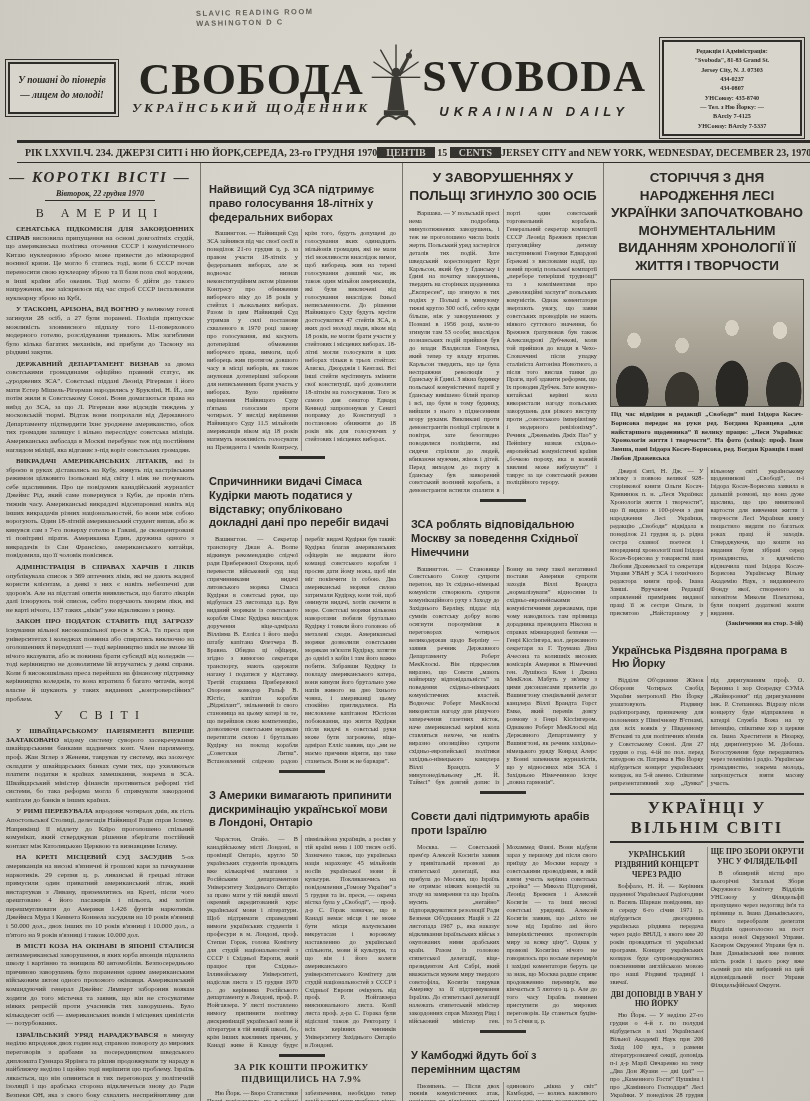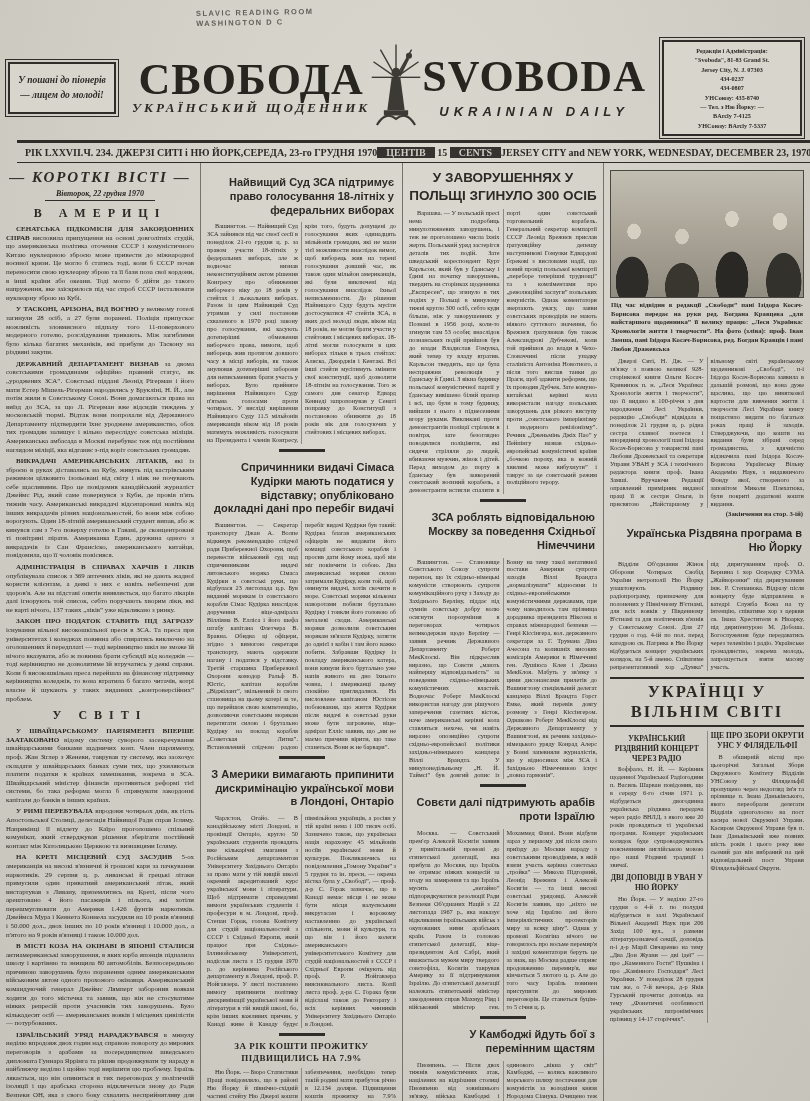--- a/index.html
+++ b/index.html
@@ -27,24 +27,24 @@
             padding:1px 8px;font-weight:bold;font-size:10px;white-space:nowrap;}
   .smudge{background:#35332f;color:#cfccc3;padding:0 9px;}
   
   .columns{position:absolute;top:163px;left:0;right:0;bottom:0;display:flex;}
   .col{box-sizing:border-box;padding:4px 6px;overflow:hidden;}
   .col+.col{border-left:1px solid #76736b;}
   .c1{width:200px;} .c2{width:202px;} .c3{width:201px;} .c4{width:207px;}
   .kv-head{font:bold italic 15px "Liberation Serif",serif;text-align:center;letter-spacing:2px;margin:2px 0 3px;}
   .kv-date{font:bold italic 8px "Liberation Serif",serif;text-align:center;margin:0 0 2px;}
   .rule{width:110px;border-top:1px solid #2f2d29;margin:2px auto 3px;}
-  .sec-head{font-weight:bold;font-size:12px;letter-spacing:7px;text-align:center;margin:5px 0 4px;}
+  .sec-head{font-weight:normal;font-size:12px;letter-spacing:7px;text-align:center;margin:5px 0 4px;}
   .sp{font-size:6.9px;line-height:1.24;text-align:justify;text-indent:10px;margin:0 0 3px;}
   .sp b{font-size:7px;}
-  .sh{font:bold 11px/1.25 "Liberation Sans",sans-serif;text-align:right;margin:9px 2px 5px;}
+  .sh{font:bold 11px/1.25 "Liberation Sans",sans-serif;text-align:left;margin:16px 2px 5px;}
   .sh-lg{font:bold 13.5px/1.3 "Liberation Sans",sans-serif;text-align:center;margin:2px 0 5px;}
   .sh-sm{font:bold 9px/1.3 "Liberation Serif",serif;text-align:center;margin:4px 6px 4px;letter-spacing:.5px;}
   .b2{column-count:2;column-gap:7px;column-rule:1px solid #8d8a81;font-size:6.3px;line-height:1.26;
       text-align:justify;text-indent:8px;margin-bottom:2px;}
   .sep{width:46px;height:3px;background:#2f2d29;margin:5px auto;}
   
   .photo{height:126px;margin:3px 0 3px;border:1px solid #4a4842;
     background:
       radial-gradient(ellipse 11px 13px at 12% 48%, #d6d0c2 0 60%, rgba(0,0,0,0) 62%),
       radial-gradient(ellipse 26px 40px at 11% 88%, #2e2c29 0 62%, rgba(0,0,0,0) 64%),
@@ -208,20 +208,21 @@
           <div>
             <h2 class="sh">У Камбоджі йдуть бої з перемінним щастям</h2>
             <div class="b2">Пномпень. — Після двох тижнів комуністичних атак, націлених на відрізання столиці Пномпеню від зовнішнього зв'язку, війська Камбоджі і Південного В'єтнаму перейшли до протинаступу. Вони стараються очистити від ворога шлях від Пномпеню до єдиного морського порту Компонг Сом, колишнього Сіануквіль, як одинокого „вікна у світ” Камбоджі, — колись важливого морського шляху постачання для комуністів за володіння князя Нородома Сіанука. Очищено теж шлях на північний схід від Пномпеню до міста Компонг Чам. Уряд Камбоджі викликав на допомогу собі південно-в'єтнамські війська під командуванням ген. До Као Трі.</div>
 
           </div>
         </div>
     </div>
 
     <div class="col c4">
       <div>
+        <h1 class="sh-lg">СТОРІЧЧЯ З ДНЯ НАРОДЖЕННЯ ЛЕСІ УКРАЇНКИ ЗАПОЧАТКОВАНО МОНУМЕНТАЛЬНИМ ВИДАННЯМ ХРОНОЛОГІЇ ЇЇ ЖИТТЯ І ТВОРЧОСТИ</h1>
         <div class="photo"></div>
         <div class="caption">Під час відвідин в редакції „Свободи” пані Ізідора Косач-Борисова передає на руки ред. Богдана Кравцева „для найстаршого щоденника” її велику працю: „Леся Українка: Хронологія життя і творчости”. На фото (зліва): проф. Іван Замша, пані Ізідора Косач-Борисова, ред. Богдан Кравців і пані Любов Дражевська</div>
         <div class="b2">Джерзі Ситі, Н. Дж. — У зв'язку з появою великої 928-сторінкової книги Ольги Косач-Кривинюк п. н. „Леся Українка: Хронологія життя і творчости”, що її видано в 100-річчя з дня народження Лесі Українки, редакцію „Свободи” відвідала в понеділок 21 грудня ц. р. рідна сестра славної поетеси і впорядниці хронології пані Ізідора Косач-Борисова у товаристві пані Любови Дражевської та секретаря Управи УВАН у ЗСА і технічного редактора книги проф. Івана Замші. Вручаючи Редакції оправлений примірник виданої праці її ж сестри Ольги, із присвятою „Найстаршому у вільному світі українському щоденникові „Свободі”, п-і Ізідора Косач-Борисова заявила в дальшій розмові, що вона дуже щаслива, що цю виняткової вартости для вивчення життя і творчости Лесі Українки книгу пощастило видати по багатьох роках праці й заходів. Стверджуючи, що кошти на видання були зібрані серед громадянства, з вдячністю відзначила пані Ізідора Косач-Борисова Українську Вільну Академію Наук, з видавничого Фонду якої, створеного за заповітом Миколи Плехатюка, були покриті додаткові кошти видання.</div>
         <div class="caption" style="text-align:right;">(Закінчення на стор. 3-ій)</div>
       </div>
       <div>
         <h2 class="sh">Українська Різдвяна програма в Ню Йорку</h2>
         <div class="b2">Відділи Об'єднання Жінок Оборони Чотирьох Свобід України метрополії Ню Йорку улаштовують Різдвяну радіопрограму, призначену для полонених у Північному В'єтнамі, для всіх вояків у Південному В'єтнамі та для політичних в'язнів у Совєтському Союзі. Для 27 грудня о год. 4-ій по пол. перед катедрою св. Патрика в Ню Йорку відбудеться концерт українських колядок, на 5-й авеню. Співатиме репрезентативний хор „Думка” під диригуванням проф. О. Бернина і хор Осередку СУМА „Жайворонки” під диригуванням інж. Р. Степанюка. Відразу після концерту буде відправлена в катедрі Служба Божа на ту інтенцію, співатиме хор з церкви св. Івана Хрестителя в Нюарку, під дириґентурою М. Добоша. Богослуження буде передаватись через телевізію і радіо. Українське громадянство, зокрема молодь, запрошується взяти масову участь.</div>
       </div>
       <div>

